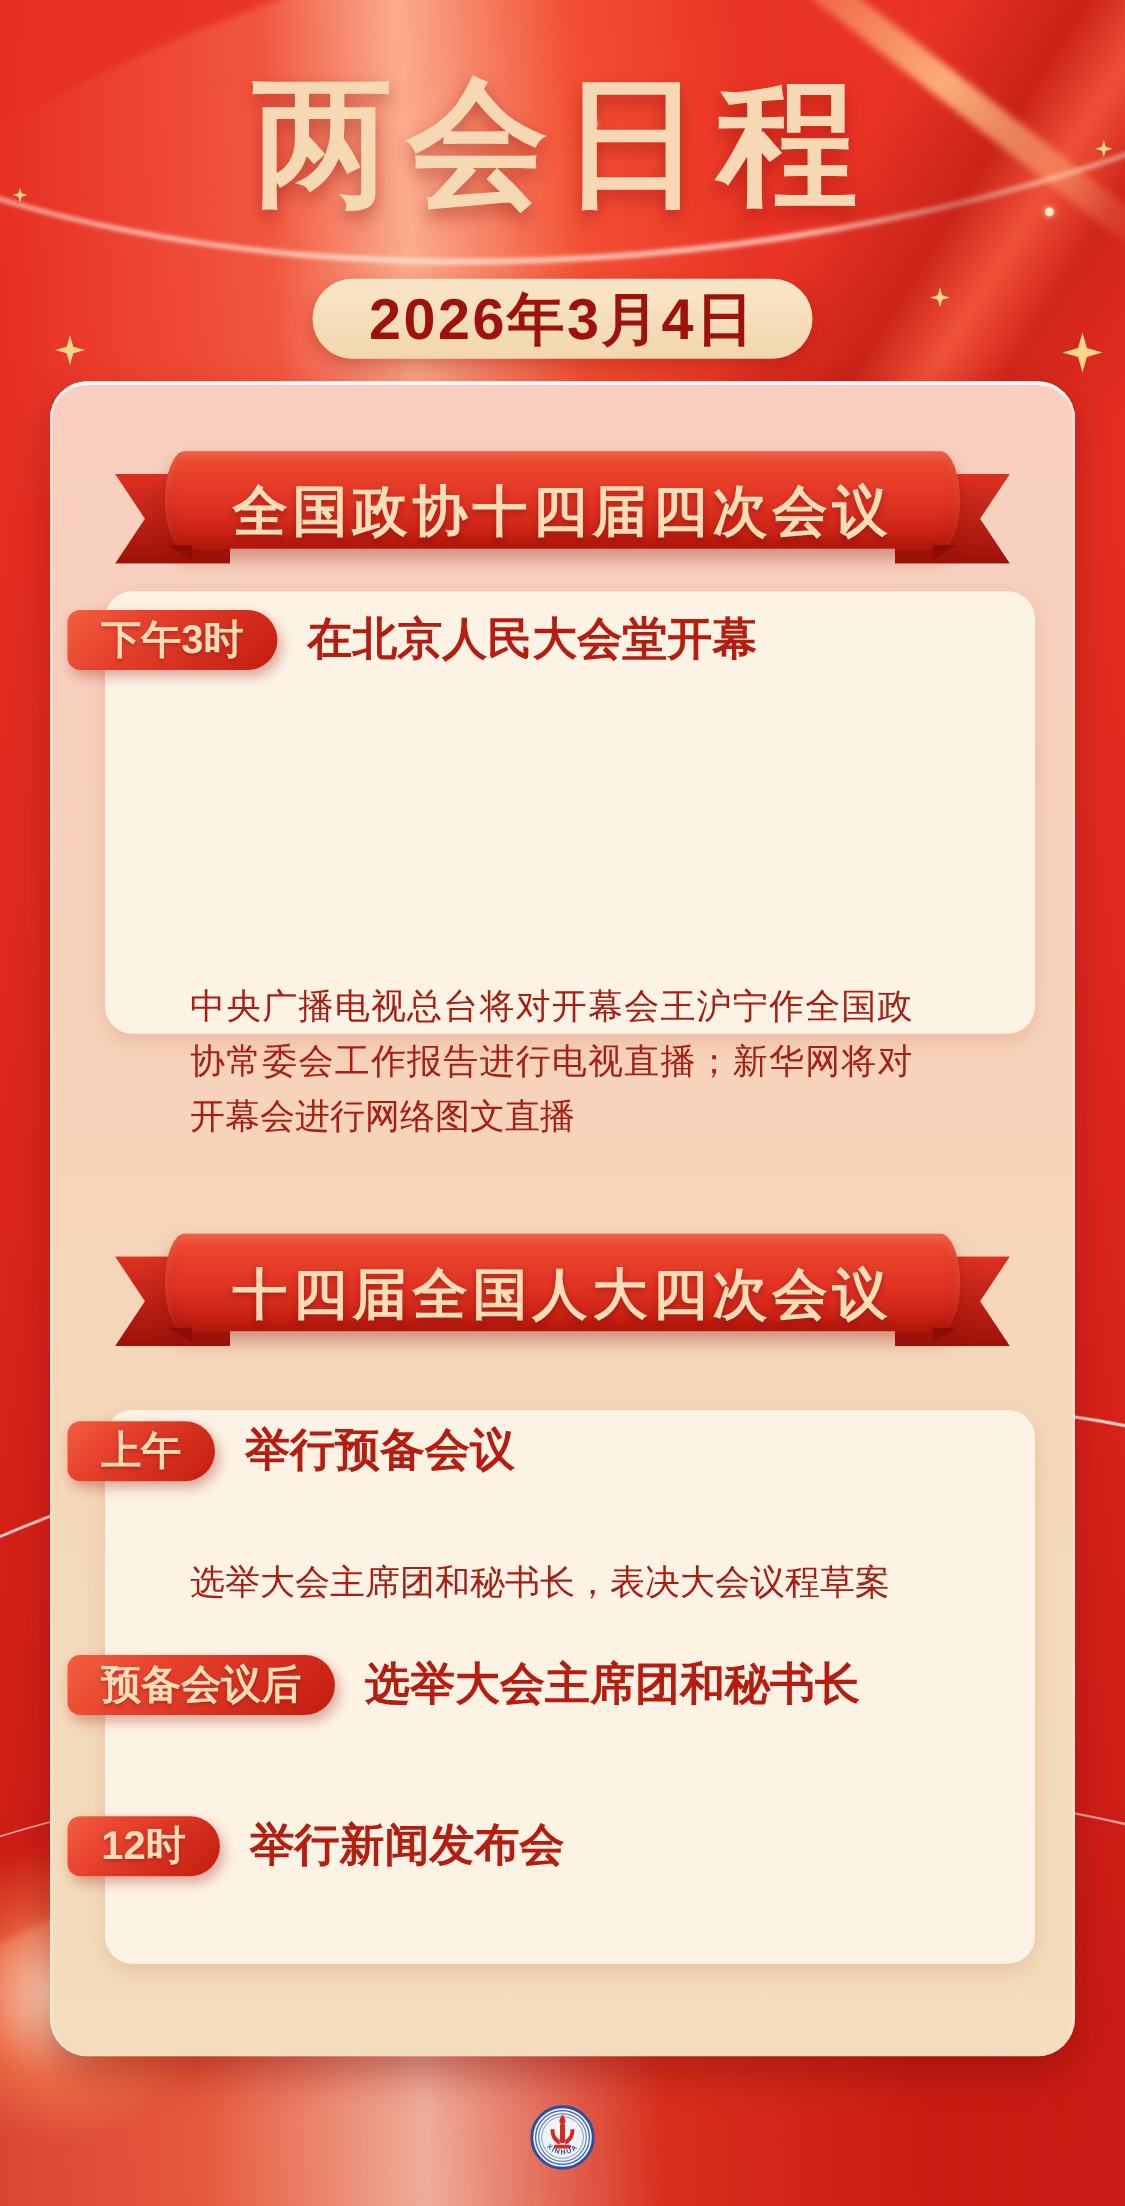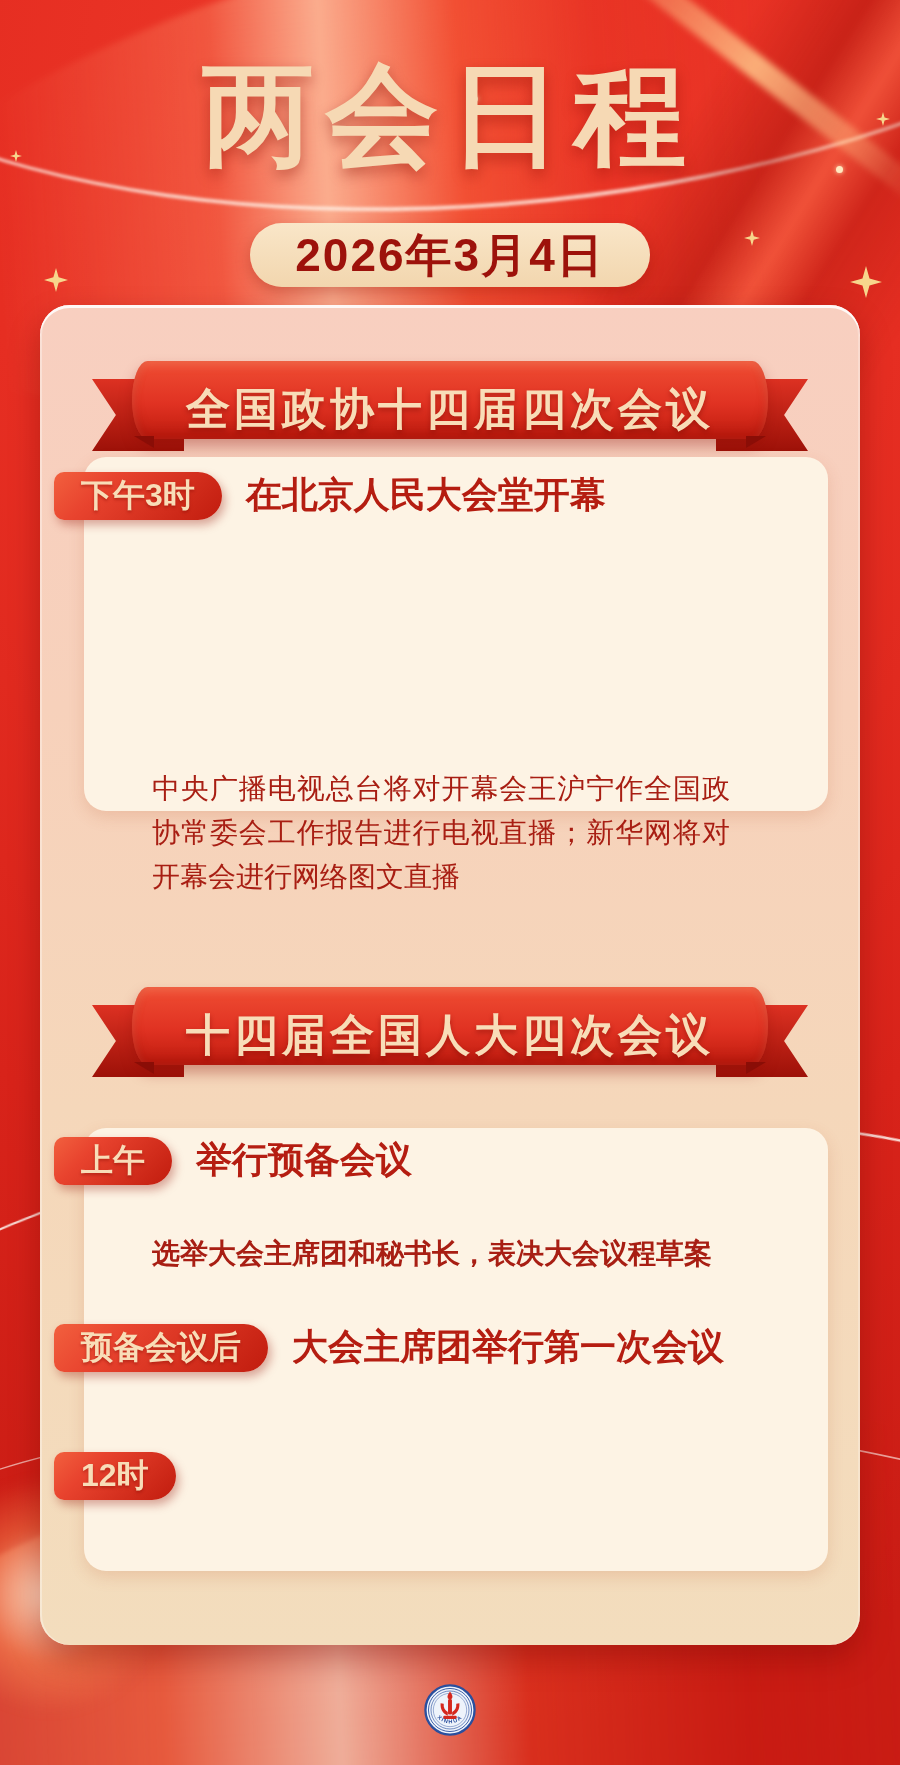--- a/index.html
+++ b/index.html
@@ -63,33 +63,33 @@
     background:var(--ribbon_fold,#8a0d06);}
   .ribbon .band::before{left:2px;clip-path:polygon(0 0,100% 0,100% 100%);}
   .ribbon .band::after{right:2px;clip-path:polygon(0 0,100% 0,0 100%);}
   .ribbon .band span{font-size:44px;font-weight:bold;letter-spacing:4px;color:var(--cream_text,#f8ddb8);
     text-shadow:0 3px 5px rgba(120,10,0,.45);}
   .ribbon-1{top:42px;}
   .ribbon-2{top:668px;}
   
   .sched{position:absolute;left:44px;width:744px;border-radius:22px;
     background:var(--inner_cream,#fdf3e4);box-shadow:0 6px 16px rgba(190,90,50,.18);}
-  .sched-1{top:152px;height:354px;text-decoration:underline;}
+  .sched-1{top:168px;height:354px;text-decoration:underline;}
   .sched-2{top:823px;height:443px;}
   .row{position:absolute;left:-30px;display:flex;align-items:center;gap:24px;}
   .badge{height:48px;padding:0 27px;display:flex;align-items:center;justify-content:center;
     font-size:32px;font-weight:bold;color:var(--cream_text,#f8ddb8);
     background:linear-gradient(135deg,#f2603e 0%, var(--badge_light,#e8432e) 30%, var(--badge_dark,#c11c0e) 100%);
     border-radius:10px 24px 24px 10px;box-shadow:3px 5px 10px rgba(150,20,8,.35);
     text-shadow:0 2px 3px rgba(130,10,0,.4);}
   .heading{font-size:36px;font-weight:bold;color:var(--heading_red,#b51d11);}
   .para{position:absolute;left:68px;width:578px;font-size:28px;line-height:44px;
     color:var(--body_red,#a81e13);text-align:justify;}
   .s1-r1{top:14px;} .s1-p1{top:86px;} .s1-p2{top:310px;}
-  .s2-r1{top:8px;}  .s2-p1{top:104px;font-weight:bold;}
+  .s2-r1{top:8px;}  .s2-p1{top:116px;}
   .s2-r2{top:167px;margin-top:28px;} .s2-r3{top:284px;margin-top:40px;}
   .s2-p2{top:330px;line-height:45px;}
   
   .logo{position:absolute;left:424px;top:1684px;z-index:3;}
 </style>
 </head>
 <body>
 
 <div class="poster">
 
@@ -144,25 +144,26 @@
 
     <div class="sched sched-2">
       <div class="row s2-r1">
         <div class="badge">上午</div>
         <div class="heading">举行预备会议</div>
       </div>
       <div class="para s2-p1">选举大会主席团和秘书长，表决大会议程草案</div>
 
       <div class="row s2-r2">
         <div class="badge">预备会议后</div>
-        <div class="heading">大会主席团举行第一次会议</div>
+        <div class="heading">选举大会主席团和秘书长</div>
       </div>
 
       <div class="row s2-r3">
         <div class="badge">12时</div>
+        <div class="heading">举行新闻发布会</div>
       </div>
     </div>
 
   </div>
 
   <div class="logo">
     <svg width="52" height="52" viewBox="0 0 58 58">
       <circle cx="29" cy="29" r="27.4" fill="#eef3fb" stroke="#2a4f9e" stroke-width="2.6"></circle>
       <circle cx="29" cy="29" r="24" fill="none" stroke="#2a4f9e" stroke-width="1.1" opacity=".9"></circle>
       <circle cx="29" cy="29" r="21.2" fill="none" stroke="#2a4f9e" stroke-width=".9" opacity=".8"></circle>

